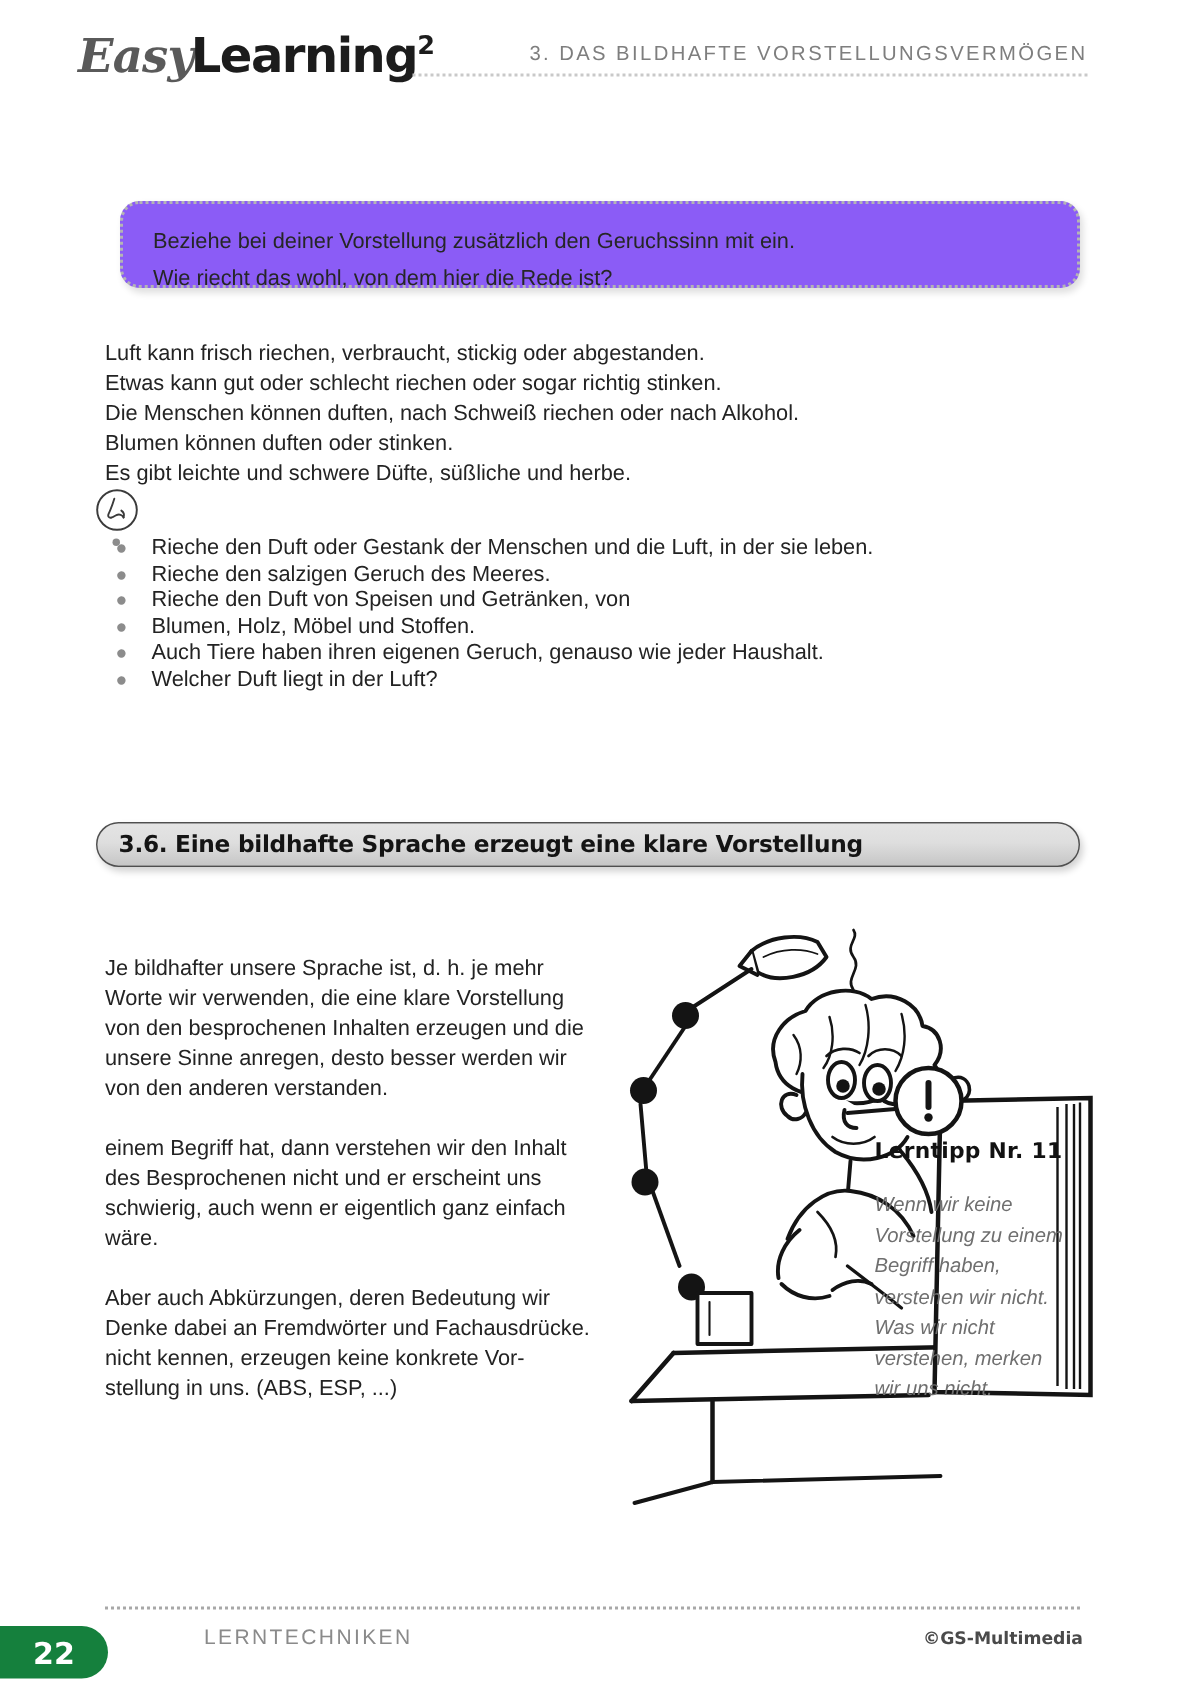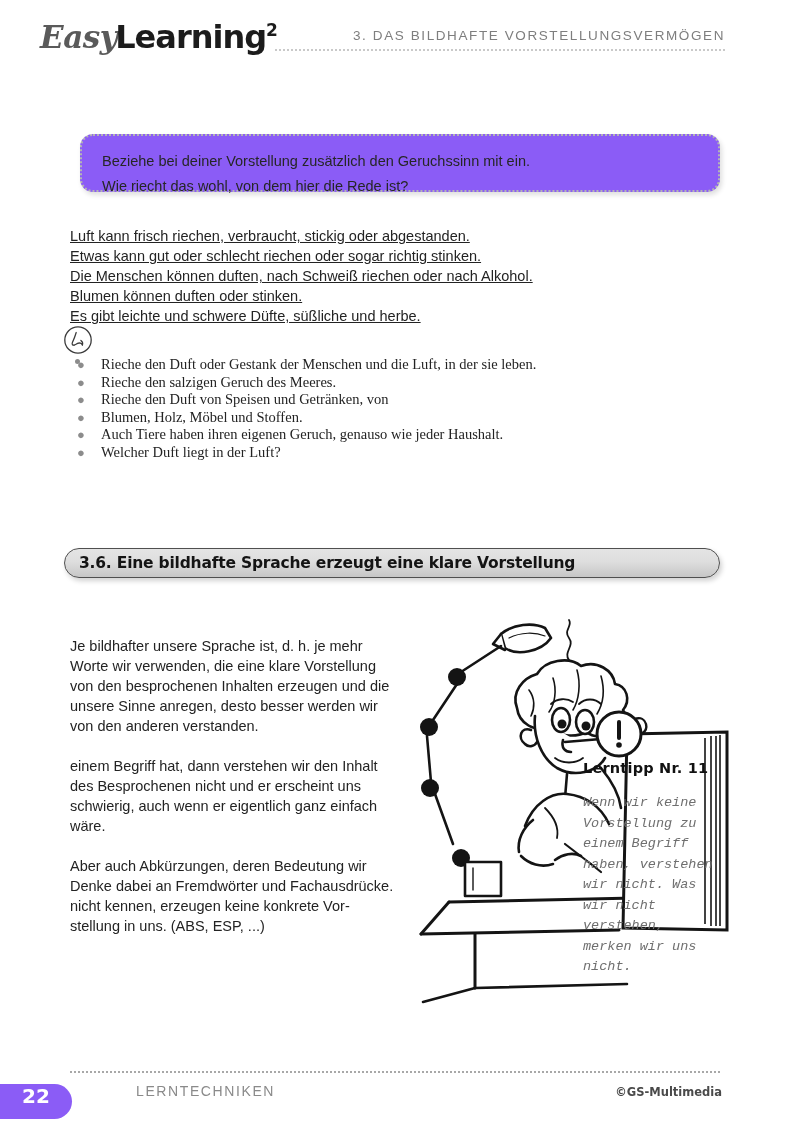--- a/index.html
+++ b/index.html
@@ -17,21 +17,21 @@
   }
 
   
   .header {
     position: absolute;
     left: 0; top: 0;
     width: 800px; height: 80px;
   }
   .logo {
     position: absolute;
-    left: 40px; top: 18px;
+    left: 52px; top: 18px;
     white-space: nowrap;
   }
   .logo-easy {
     font-family: "DejaVu Serif", serif;
     font-style: italic;
     font-weight: bold;
     font-size: 31px;
     color: #5a5a5a;
     letter-spacing: -0.5px;
   }
@@ -91,21 +91,21 @@
   }
 
   
   .prose {
     position: absolute;
     left: 70px;
     font-size: 14.5px;
     line-height: 20px;
     color: #232323;
   }
-  .prose div { white-space: nowrap; text-decoration: underline; }
+  .prose div { white-space: nowrap; }
   .prose-smell { top: 226px; }
 
   
   .nose-icon {
     position: absolute;
     left: 63px; top: 325px;
     width: 30px; height: 30px;
   }
   .nose-dot {
     position: absolute;
@@ -134,21 +134,20 @@
     box-sizing: border-box;
     color: #8c8c8c;
     font-size: 13px;
     line-height: 17.5px;
   }
   .bullet-text {
     font-size: 14.5px;
     color: #232323;
     line-height: 17.5px;
     white-space: nowrap;
-    font-family: Liberation Serif, serif;
   }
 
   
   .section-pill {
     position: absolute;
     left: 64px; top: 548px;
     width: 656px; height: 30px;
     border: 1.6px solid #4f4f4f;
     border-radius: 16px;
     background: linear-gradient(180deg, #e4e4e4 0%, #dedede 45%, #c6c6c6 100%);
@@ -193,41 +192,42 @@
     font-weight: bold;
     color: #111111;
     letter-spacing: 0.2px;
     white-space: nowrap;
     text-align: center;
   }
   .tip-body {
     position: absolute;
     left: 583px; top: 793px;
     width: 132px;
-    font-family: Liberation Mono, monospace;
+    font-family: Liberation Sans, sans-serif;
     font-style: italic;
     font-size: 13.5px;
     line-height: 20.5px;
     color: #6f6f6f;
   }
 
   
   .footer-rule {
     position: absolute;
     left: 70px; top: 1071px;
     width: 650px;
     border-bottom: 2px dotted #a8a8a8;
   }
   .page-tab {
     position: absolute;
     left: 0; top: 1084px;
     width: 72px; height: 35px;
-    background: #8b5cf6;
+    background: #15803d;
     border-radius: 0 18px 18px 0;
     display: flex;
+    align-items: center;
     justify-content: center;
   }
   .page-tab-num {
     font-family: "DejaVu Sans", sans-serif;
     font-size: 20px;
     font-weight: bold;
     color: #ffffff;
   }
   .footer-section {
     position: absolute;

